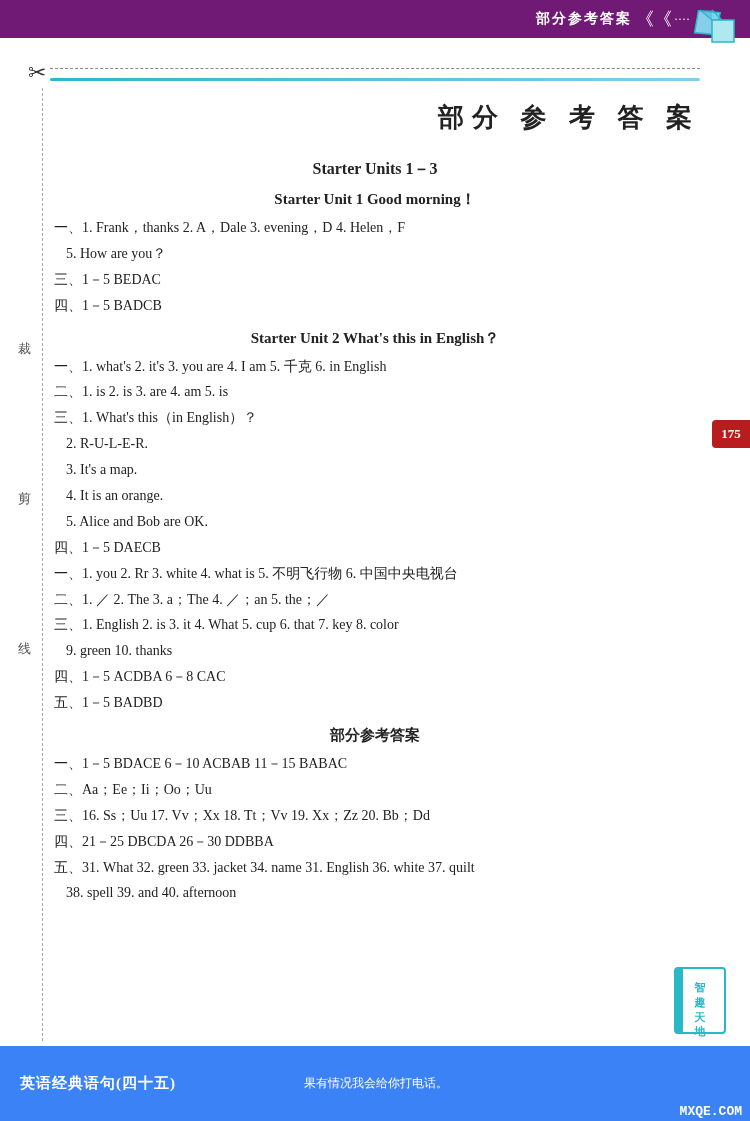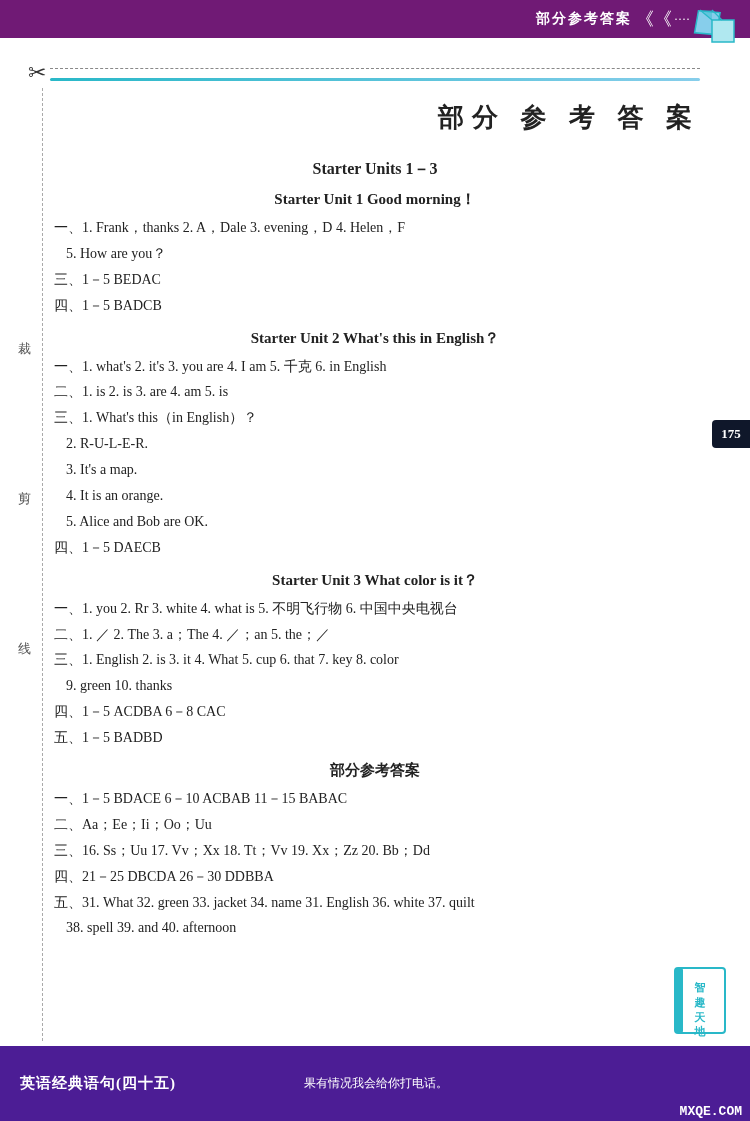--- a/index.html
+++ b/index.html
@@ -135,21 +135,21 @@
       border-left: 1.5px dashed #aaa;
     }
 
     
     .page-badge {
       position: absolute;
       right: 0;
       top: 420px;
       width: 38px;
       height: 28px;
-      background: #0f172a;
+      background: #b91c1c;
       color: #fff;
       font-size: 13px;
       font-weight: bold;
       display: flex;
       align-items: center;
       justify-content: center;
       border-radius: 4px 0 0 4px;
     }
 
     
@@ -161,21 +161,21 @@
       letter-spacing: 1px;
     }
 
     
     .footer {
       position: absolute;
       bottom: 0;
       left: 0;
       right: 0;
       height: 75px;
-      background: #4c1d95;
+      background: #3b82f6;
       display: flex;
       align-items: center;
       padding: 0 20px;
     }
     .footer-left {
       color: #fff;
       font-size: 15px;
       font-weight: bold;
       flex: 1;
       letter-spacing: 1px;
@@ -253,21 +253,20 @@
   <div class="unit-title">Starter Unit 2   What's this in English？</div>
   <div class="content-line">一、1. what's  2. it's  3. you are  4. I am  5. 千克  6. in English</div>
   <div class="content-line">二、1. is  2. is  3. are  4. am  5. is</div>
   <div class="content-line">三、1. What's this（in English）？</div>
   <div class="content-line indent">   2. R-U-L-E-R.</div>
   <div class="content-line indent">   3. It's a map.</div>
   <div class="content-line indent">   4. It is an orange.</div>
   <div class="content-line indent">   5. Alice and Bob are OK.</div>
   <div class="content-line">四、1－5 DAECB</div>
 
-  <div class="unit-title">Starter Unit 3   What color is it？</div>
   <div class="content-line">一、1. you  2. Rr  3. white  4. what is  5. 不明飞行物  6. 中国中央电视台</div>
   <div class="content-line">二、1. ／  2. The  3. a；The  4. ／；an  5. the；／</div>
   <div class="content-line">三、1. English  2. is  3. it  4. What  5. cup  6. that  7. key  8. color</div>
   <div class="content-line indent">   9. green  10. thanks</div>
   <div class="content-line">四、1－5 ACDBA  6－8 CAC</div>
   <div class="content-line">五、1－5 BADBD</div>
 
   <div class="unit-title">部分参考答案</div>
   <div class="content-line">一、1－5 BDACE  6－10 ACBAB  11－15 BABAC</div>
   <div class="content-line">二、Aa；Ee；Ii；Oo；Uu</div>

